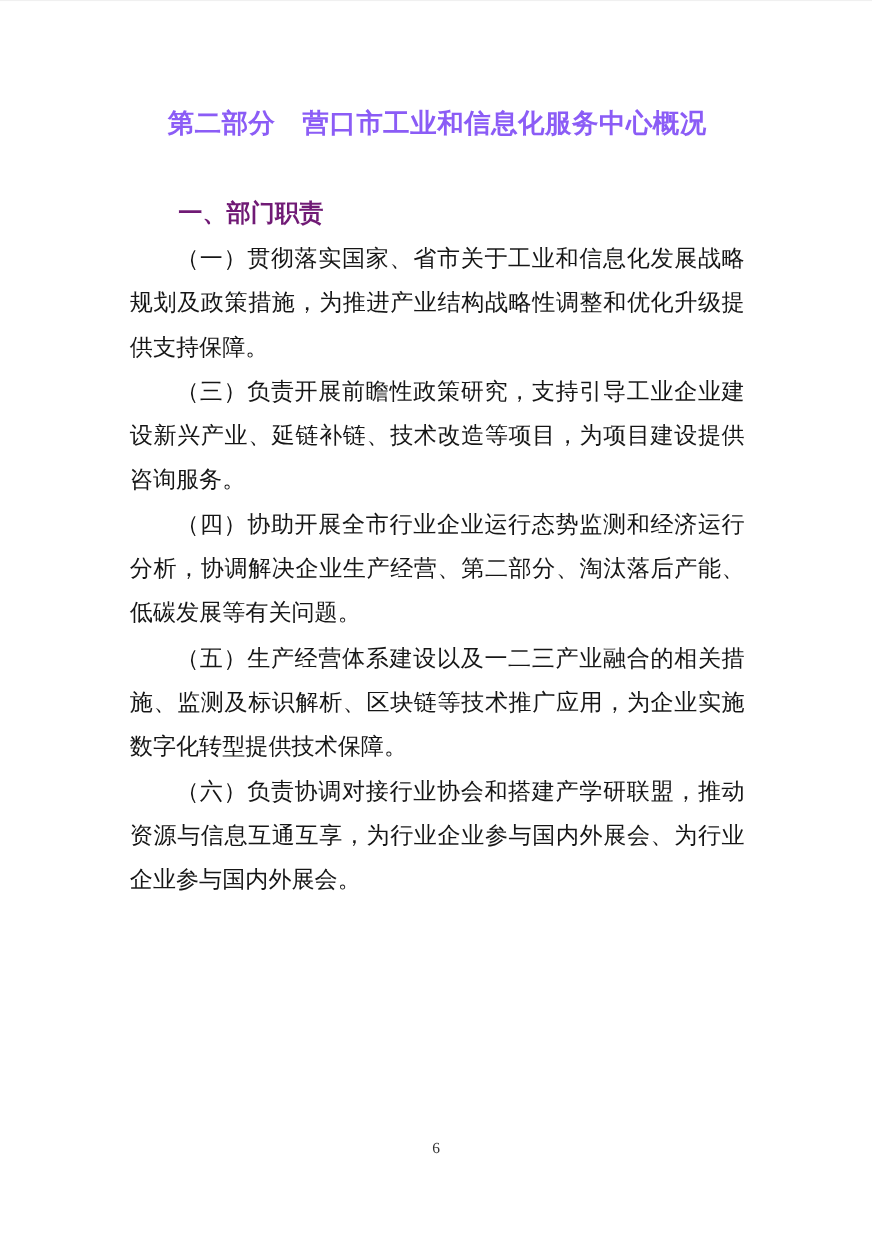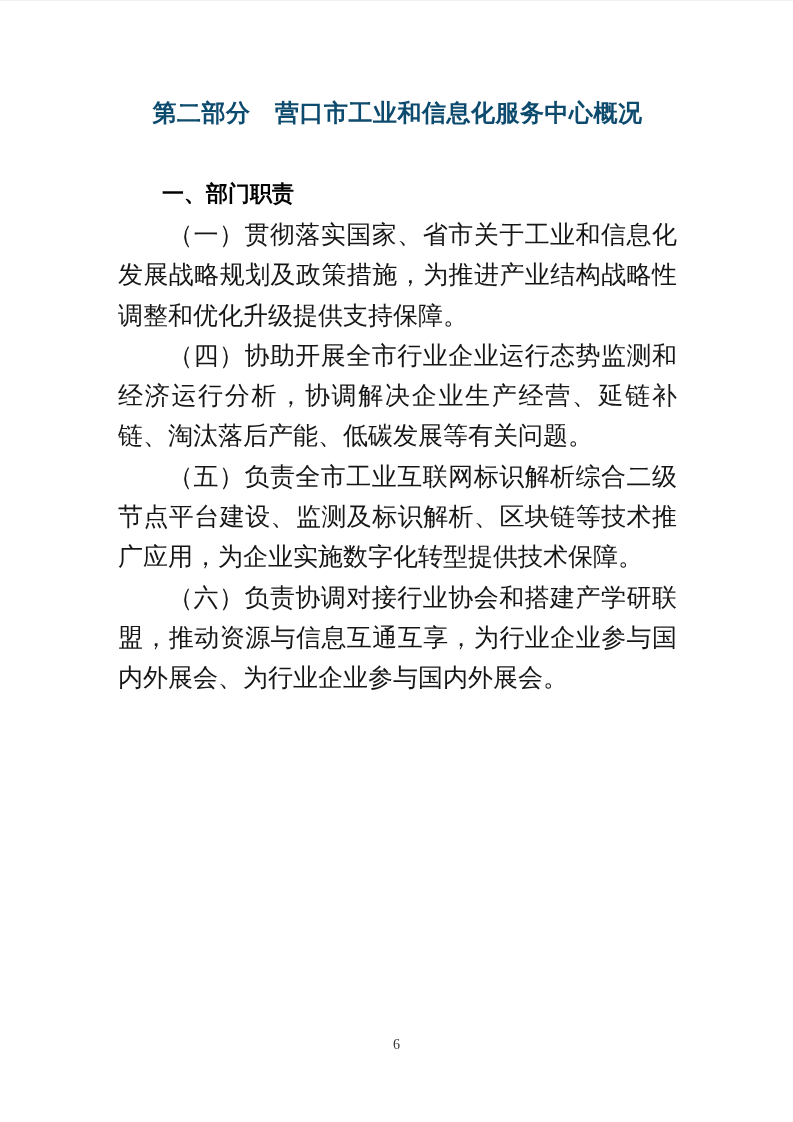--- a/index.html
+++ b/index.html
@@ -17,39 +17,39 @@
     overflow: hidden;
     border-top: 1px solid #f0f0f0;
     color: #111111;
   }
   .doc-title {
     font-family: "Liberation Sans", "DejaVu Sans", sans-serif;
     font-weight: 700;
     font-size: 24px;
     line-height: 40px;
     text-align: center;
-    color: #0c4a6e;
+    color: #8b5cf6;
     letter-spacing: 0.5px;
     margin: 0;
   }
   .section-heading {
     font-family: "Liberation Sans", "DejaVu Sans", sans-serif;
     font-weight: 700;
     font-size: 22px;
     line-height: 42px;
     margin: 40px 0 0 0;
     text-indent: 2em;
-    color: #000000;
+    color: #701a75;
   }
   .doc-body {
     margin: 0;
   }
   .para {
     font-family: "Liberation Serif", "DejaVu Serif", serif;
-    font-size: 25px;
+    font-size: 21px;
     line-height: 40.3px;
     text-align: justify;
     text-indent: 2em;
     margin: 0;
     color: #161616;
   }
   .page-number {
     position: absolute;
     left: 0;
     right: 0;
@@ -64,20 +64,21 @@
 <body>
 
 <div class="page">
 
   <h1 class="doc-title">第二部分　营口市工业和信息化服务中心概况</h1>
 
   <h2 class="section-heading">一、部门职责</h2>
 
   <div class="doc-body">
     <p class="para">（一）贯彻落实国家、省市关于工业和信息化发展战略规划及政策措施，为推进产业结构战略性调整和优化升级提供支持保障。</p>
-    <p class="para">（四）协助开展全市行业企业运行态势监测和经济运行分析，协调解决企业生产经营、延链补链、淘汰落后产能、低碳发展等有关问题。</p>
-    <p class="para">（五）负责全市工业互联网标识解析综合二级节点平台建设、监测及标识解析、区块链等技术推广应用，为企业实施数字化转型提供技术保障。</p>
+    <p class="para">（三）负责开展前瞻性政策研究，支持引导工业企业建设新兴产业、延链补链、技术改造等项目，为项目建设提供咨询服务。</p>
+    <p class="para">（四）协助开展全市行业企业运行态势监测和经济运行分析，协调解决企业生产经营、第二部分、淘汰落后产能、低碳发展等有关问题。</p>
+    <p class="para">（五）生产经营体系建设以及一二三产业融合的相关措施、监测及标识解析、区块链等技术推广应用，为企业实施数字化转型提供技术保障。</p>
     <p class="para">（六）负责协调对接行业协会和搭建产学研联盟，推动资源与信息互通互享，为行业企业参与国内外展会、为行业企业参与国内外展会。</p>
   </div>
 
   <div class="page-number">6</div>
 
 </div>
 
 </body></html>

